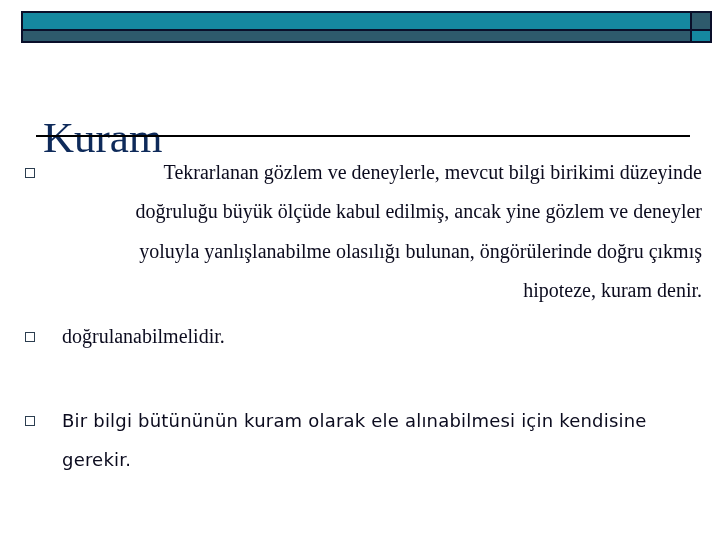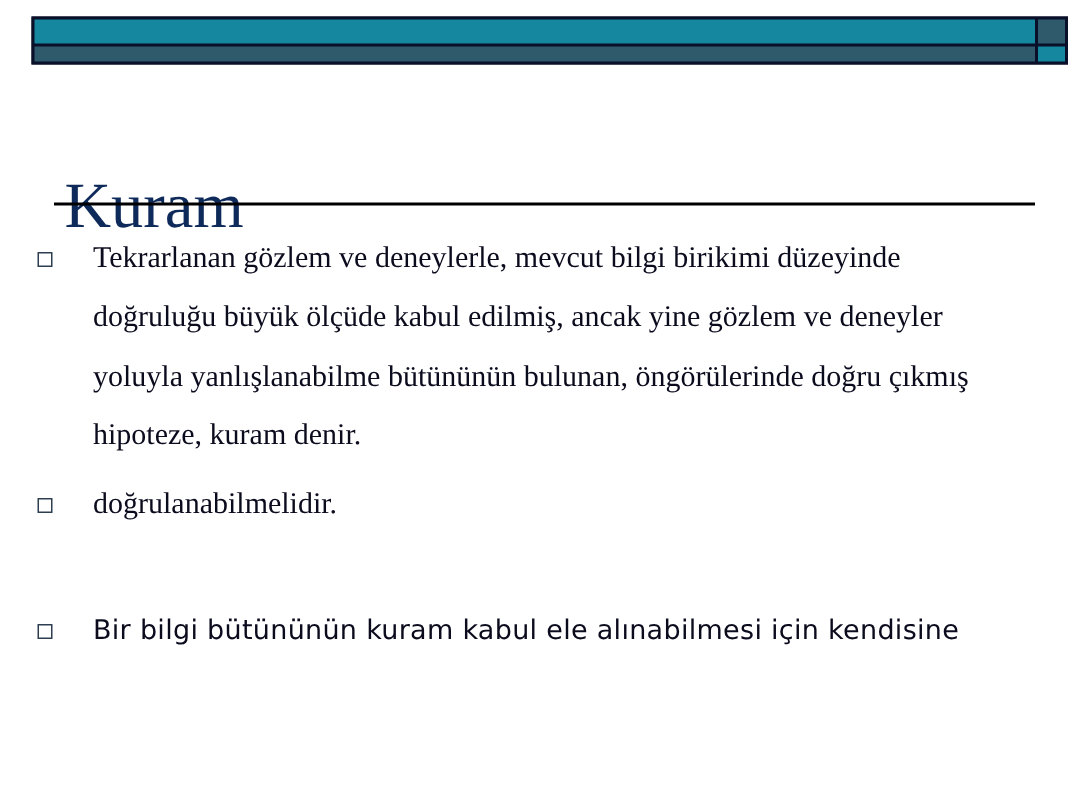--- a/index.html
+++ b/index.html
@@ -100,35 +100,36 @@
   <div class="hb-cell hb-bot-side" style="background:#1588a0;"></div>
 </div>
 
 <h1 class="title" style="color:#0e2a5a;margin-top:36px;">Kuram</h1>
 <div class="title-rule"></div>
 
 <div class="bullets">
 
   <div class="bullet" style="top:0;">
     <span class="bullet-marker" style="top:168px;"></span>
-    <p class="bullet-text serif" style="top:153px;">
+    <p class="bullet-text serif" style="top:153px;text-align:right;">
       <span class="line">Tekrarlanan gözlem ve deneylerle, mevcut bilgi birikimi düzeyinde</span>
       <span class="line">doğruluğu büyük ölçüde kabul edilmiş, ancak yine gözlem ve deneyler</span>
-      <span class="line">yoluyla yanlışlanabilme bütününün bulunan, öngörülerinde doğru çıkmış</span>
+      <span class="line">yoluyla yanlışlanabilme olasılığı bulunan, öngörülerinde doğru çıkmış</span>
       <span class="line">hipoteze, kuram denir.</span>
     </p>
   </div>
 
   <div class="bullet" style="top:0;">
     <span class="bullet-marker" style="top:332px;"></span>
     <p class="bullet-text serif" style="top:317px;">
       <span class="line">doğrulanabilmelidir.</span>
     </p>
   </div>
 
   <div class="bullet" style="top:0;">
     <span class="bullet-marker" style="top:416px;"></span>
     <p class="bullet-text sans" style="top:401px;">
-      <span class="line">Bir bilgi bütününün kuram kabul ele alınabilmesi için kendisine</span>
+      <span class="line">Bir bilgi bütününün kuram olarak ele alınabilmesi için kendisine</span>
+      <span class="line">gerekir.</span>
     </p>
   </div>
 
 </div>
 
 </body></html>

